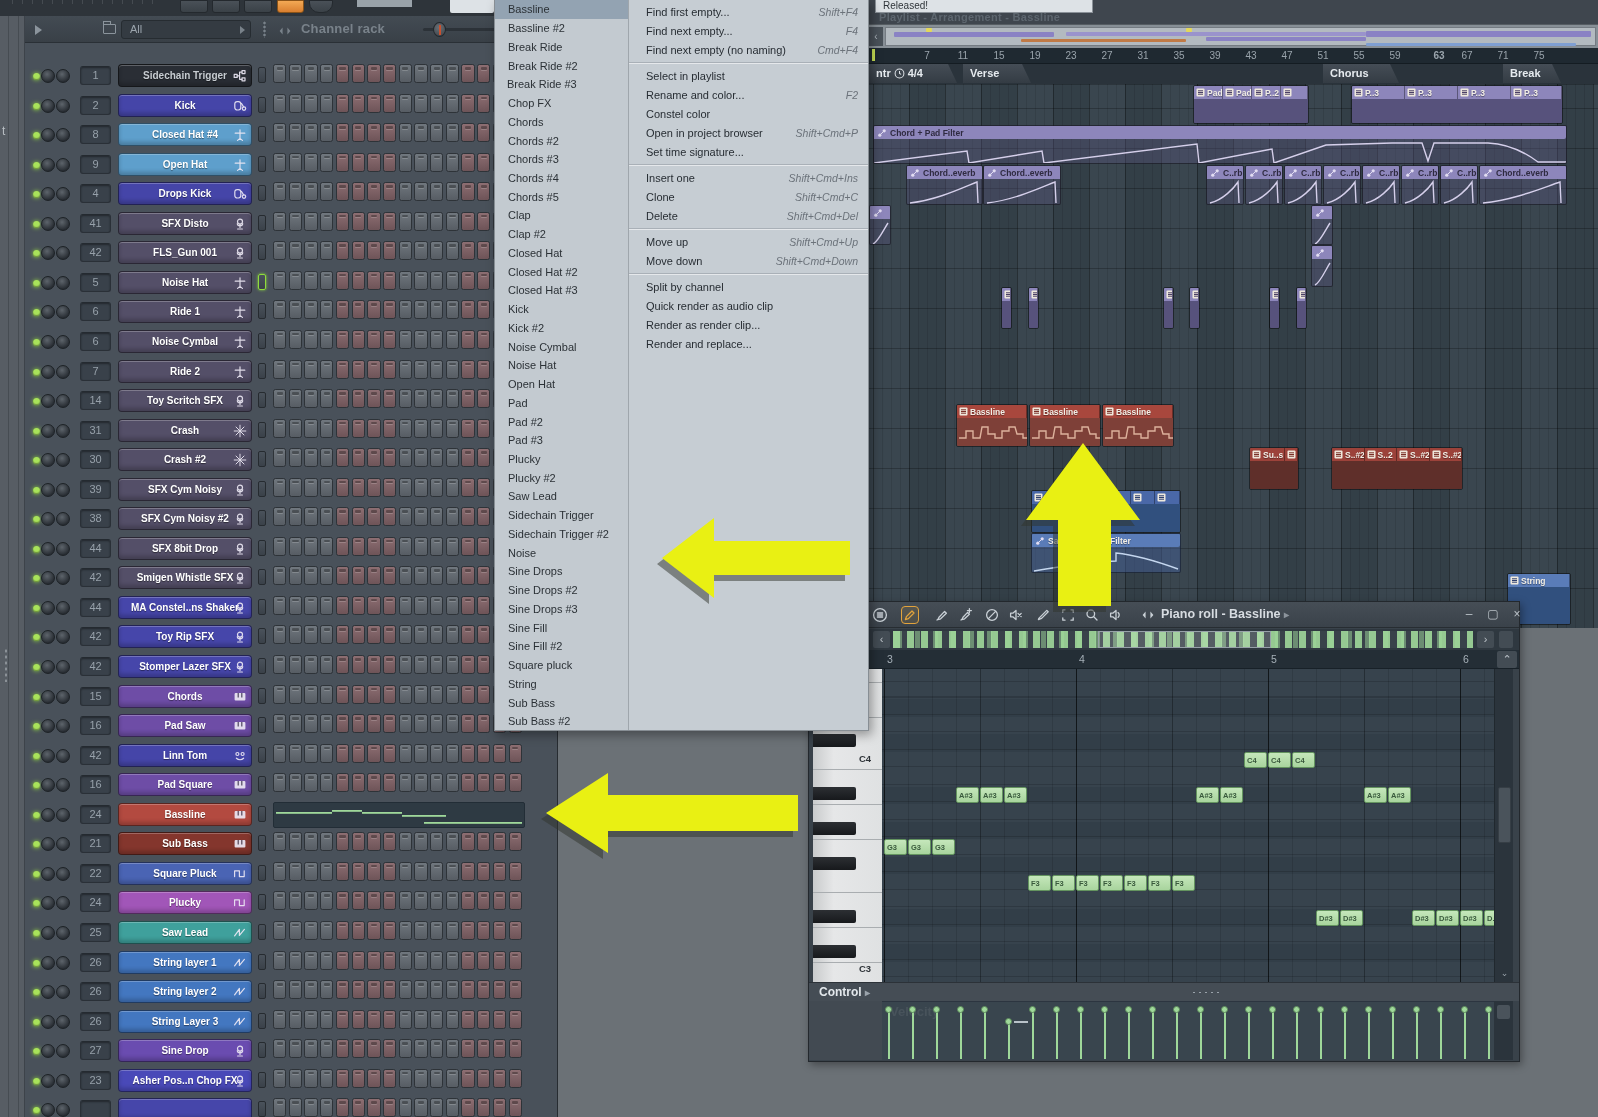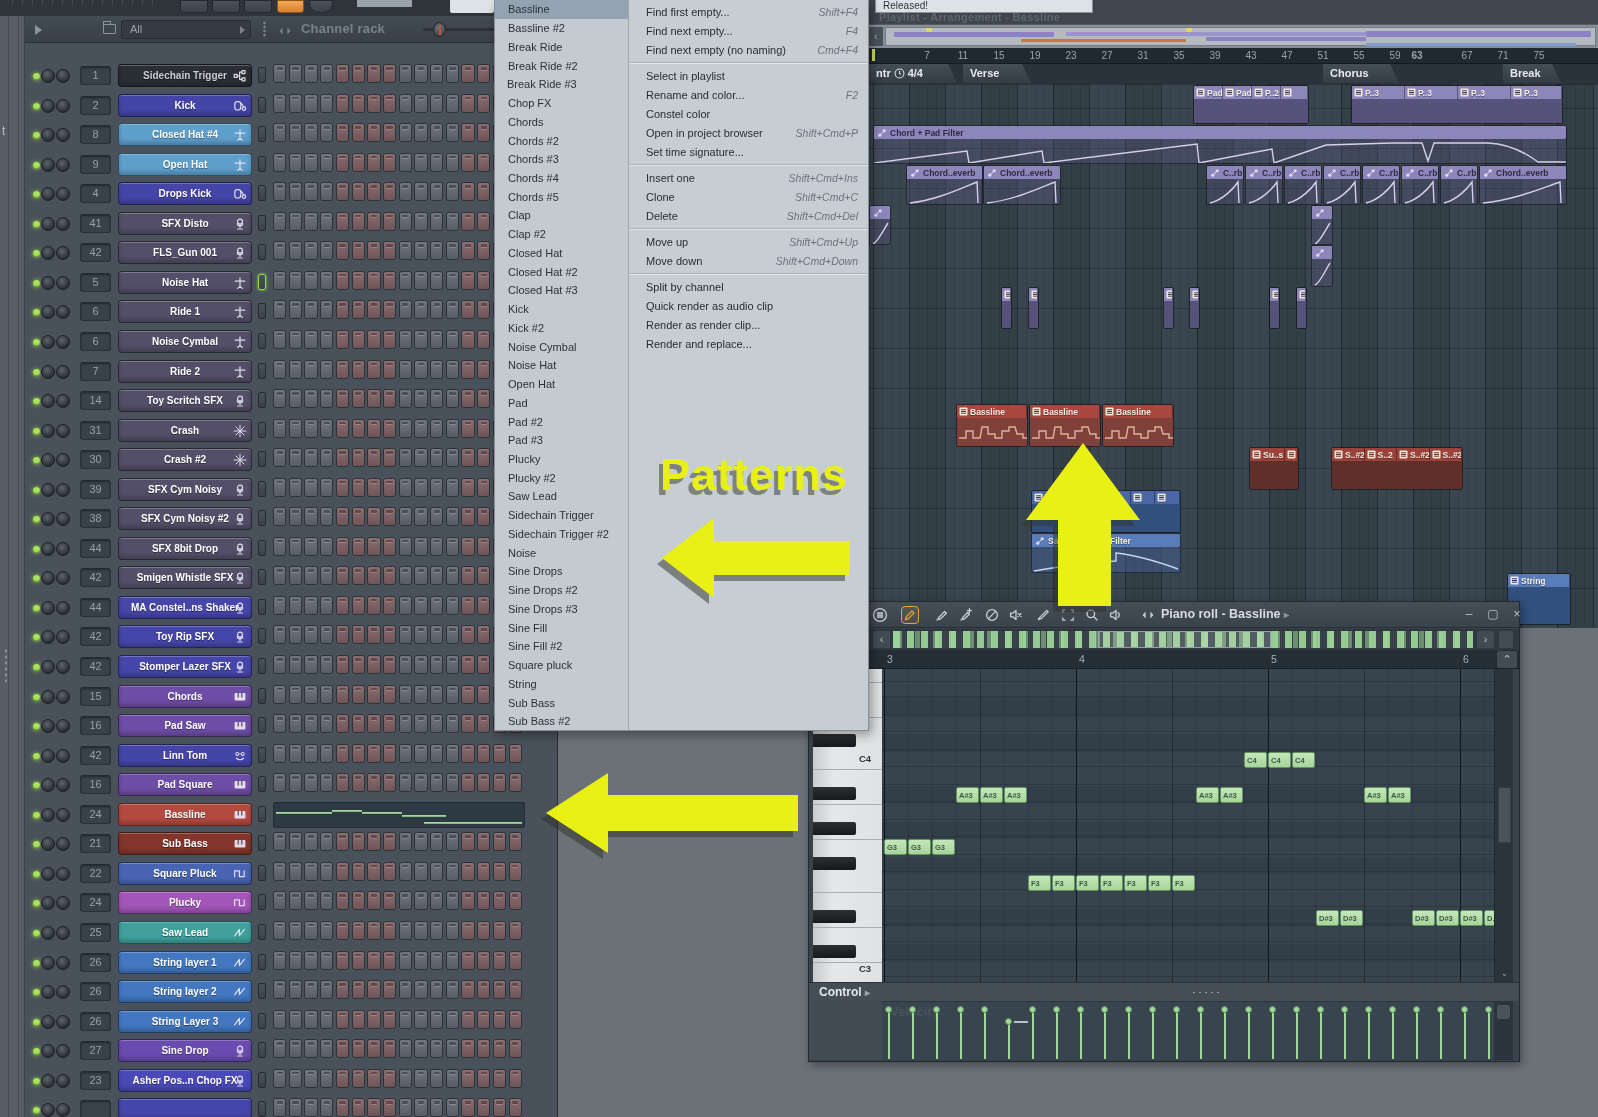--- a/index.html
+++ b/index.html
@@ -1255,21 +1255,21 @@
       <div class="tl-num" style="left: 202px;">23</div>
       <div class="tl-num" style="left: 238px;">27</div>
       <div class="tl-num" style="left: 274px;">31</div>
       <div class="tl-num" style="left: 310px;">35</div>
       <div class="tl-num" style="left: 346px;">39</div>
       <div class="tl-num" style="left: 382px;">43</div>
       <div class="tl-num" style="left: 418px;">47</div>
       <div class="tl-num" style="left: 454px;">51</div>
       <div class="tl-num" style="left: 490px;">55</div>
       <div class="tl-num" style="left: 526px;">59</div>
-      <div class="tl-num" style="left: 548px; font-weight: bold;">63</div>
+      <div class="tl-num" style="left: 570px; font-weight: bold;">63</div>
       <div class="tl-num" style="left: 598px;">67</div>
       <div class="tl-num" style="left: 634px;">71</div>
       <div class="tl-num" style="left: 670px;">75</div>
     </div>
   <div id="pl-markers">
       <div class="marker-tab" style="left: 0px; width: 88px;">
         <span>ntr</span>
         <svg width="11" height="11" viewBox="0 0 12 12" style="flex:none">
           <circle cx="6" cy="6" r="4.8" stroke="#dfe4e8" stroke-width="1.1" fill="none"></circle>
           <path d="M6 3.4V6l1.8 1" stroke="#dfe4e8" stroke-width="1.1" fill="none"></path>
@@ -2105,21 +2105,20 @@
         <div class="sc"></div>
       </div>
       <div class="mi">
         <div class="lb">Render and replace...</div>
         <div class="sc"></div>
       </div>
     </div>
 </div>
 
 <div id="annot">
-  <div id="patterns-label">Patterns</div>
   <svg class="yarrow" style="left:662px;top:514px" width="190" height="90" viewBox="0 0 190 90">
     <polygon points="0,44 52,4 52,27 188,27 188,61 52,61 52,84" fill="#e9f013"></polygon>
   </svg>
   <svg class="yarrow" style="left:546px;top:770px" width="254" height="90" viewBox="0 0 254 90">
     <polygon points="0,43 62,3 62,25 252,25 252,61 62,61 62,83" fill="#e9f013"></polygon>
   </svg>
   <svg class="yarrow" style="left:1025px;top:443px" width="116" height="164" viewBox="0 0 116 164">
     <polygon points="58,0 115,77 86,77 86,163 33,163 33,77 1,77" fill="#e9f013"></polygon>
   </svg>
 </div>

